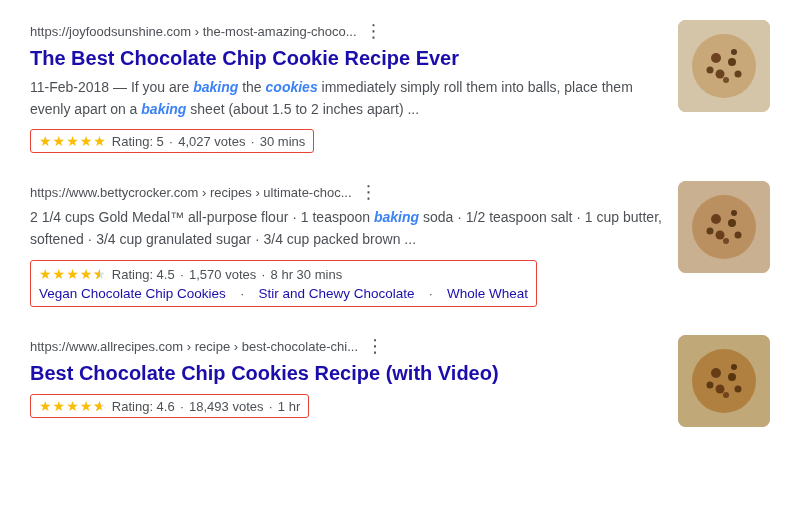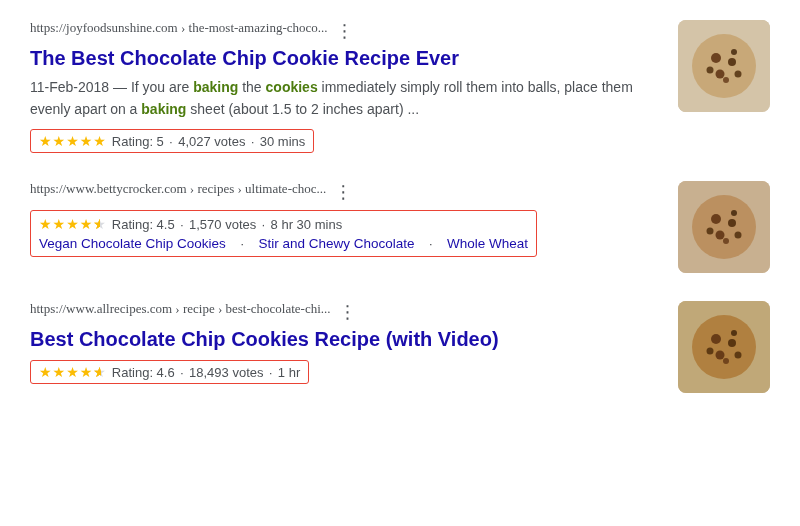--- a/index.html
+++ b/index.html
@@ -19,24 +19,23 @@
     }
 
     .result-content {
       flex: 1;
     }
 
     .result-url {
       font-size: 13px;
       color: #4d5156;
       display: flex;
-      align-items: flex-start;
+      align-items: center;
       gap: 8px;
       margin-bottom: 3px;
-      font-family: Liberation Serif, serif;
     }
 
     .result-url .dots {
       color: #4d5156;
       font-size: 18px;
       cursor: pointer;
     }
 
     .result-title {
       font-size: 20px;
@@ -48,22 +47,23 @@
     }
 
     .result-snippet {
       font-size: 14px;
       color: #4d5156;
       line-height: 1.58;
       margin-bottom: 6px;
     }
 
     .result-snippet b {
-      color: #4d7c0f;
+      color: #3b82f6;
       font-weight: bold;
+      font-style: italic;
     }
 
     .rating-box {
       display: inline-flex;
       align-items: center;
       gap: 5px;
       font-size: 13px;
       color: #4d5156;
       border: 1.5px solid #ea4335;
       border-radius: 3px;
@@ -207,20 +207,21 @@
 
       </div>
     </div>
 
     <div class="result-block" id="result-2">
       <div class="result-content">
         <div class="result-url">
           <span>https://www.bettycrocker.com › recipes › ultimate-choc...</span>
           <span class="dots">⋮</span>
         </div>
+        <div class="result-snippet">2 1/4 cups Gold Medal™ all-purpose flour · 1 teaspoon <b>baking</b> soda · 1/2 teaspoon salt · 1 cup butter, softened · 3/4 cup granulated sugar · 3/4 cup packed brown ...</div>
         
       <div class="rating-sitelinks-box">
         <div class="rating-row">
           <span class="stars"><span class="result-stars-inline">
                 <span class="star-full">★</span>
                 <span class="star-full">★</span>
                 <span class="star-full">★</span>
                 <span class="star-full">★</span>
                 <span class="star-half" style="display:inline-block;position:relative;color:#dadce0;font-size:14px;">★<span style="position:absolute;left:0;top:0;color:#fbbc04;width:50%;overflow:hidden;display:inline-block;">★</span></span>
               </span></span>

